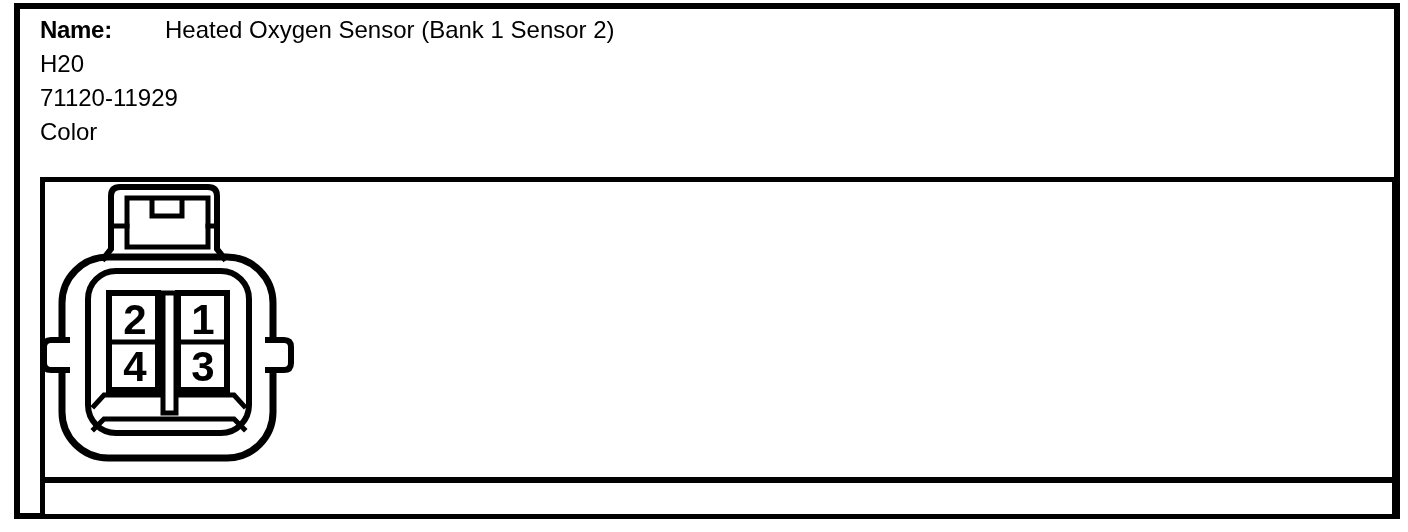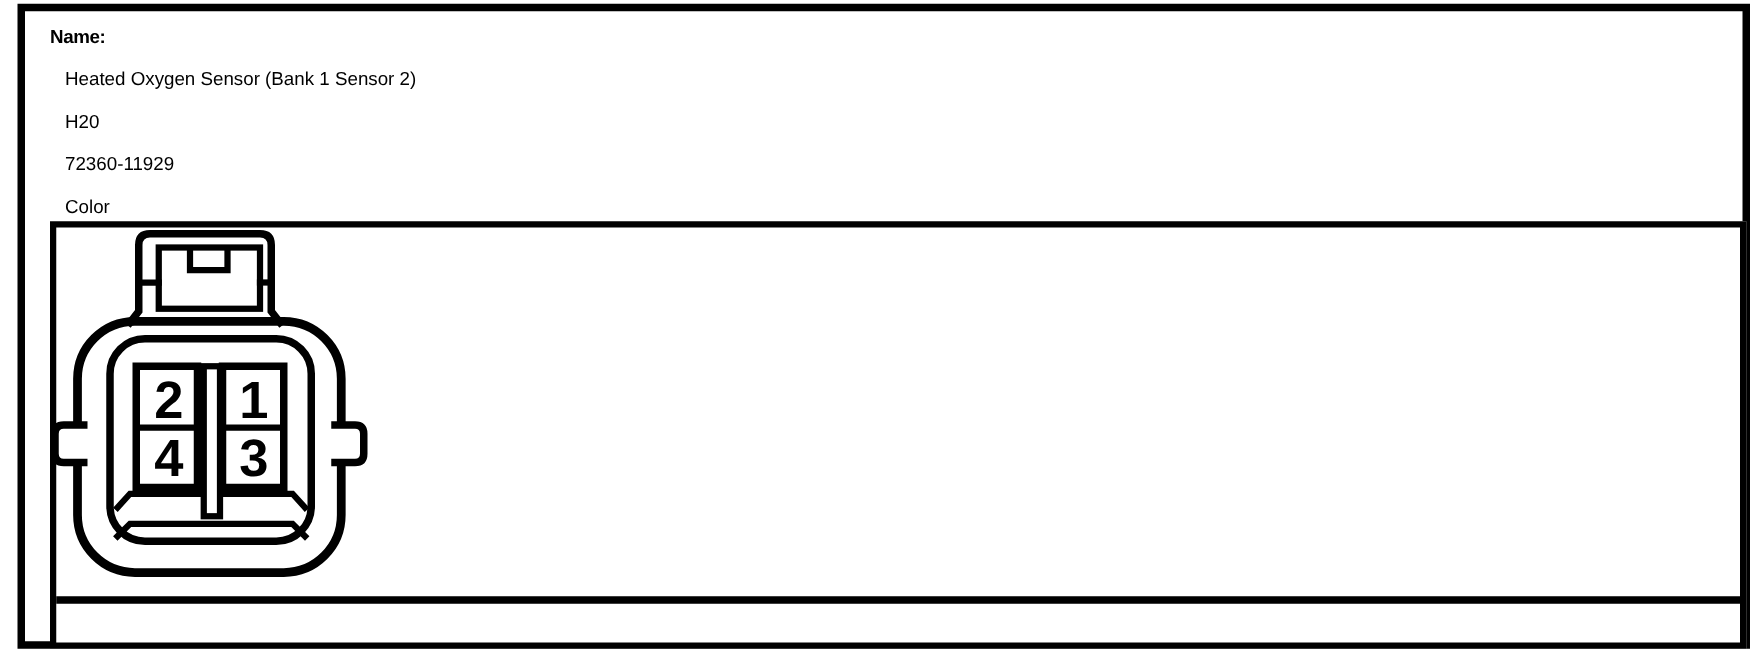--- a/index.html
+++ b/index.html
@@ -19,32 +19,30 @@
     width: 1386px; height: 516px;
     border: 6px solid #000000;
   }
   .header-block {
     position: absolute;
     left: 40px; top: 13px;
   }
   .field-row {
     display: flex;
     line-height: 34px;
-    font-size: 15px;
+    font-size: 24px;
     white-space: nowrap;
-    flex-direction: column;
   }
   .field-label {
     width: 125px;
     font-weight: bold;
     letter-spacing: -0.3px;
   }
   .field-value {
     font-weight: normal;
-    margin-left: 12px;
   }
   .inner-box {
     position: absolute;
     left: 40px; top: 177px;
     width: 1357px; height: 342px;
     border: 5px solid #000000;
     background: #ffffff;
   }
   .footer-divider {
     position: absolute;
@@ -80,21 +78,21 @@
 
   <div class="header-block">
     <div class="field-row">
       <span class="field-label">Name:</span>
       <span class="field-value">Heated Oxygen Sensor (Bank 1 Sensor 2)</span>
     </div>
     <div class="field-row">
       <span class="field-value">H20</span>
     </div>
     <div class="field-row">
-      <span class="field-value">72360-11929</span>
+      <span class="field-value">71120-11929</span>
     </div>
     <div class="field-row">
       <span class="field-value">Color</span>
     </div>
   </div>
 
   <div class="inner-box">
     <div class="footer-divider"></div>
   </div>
 

